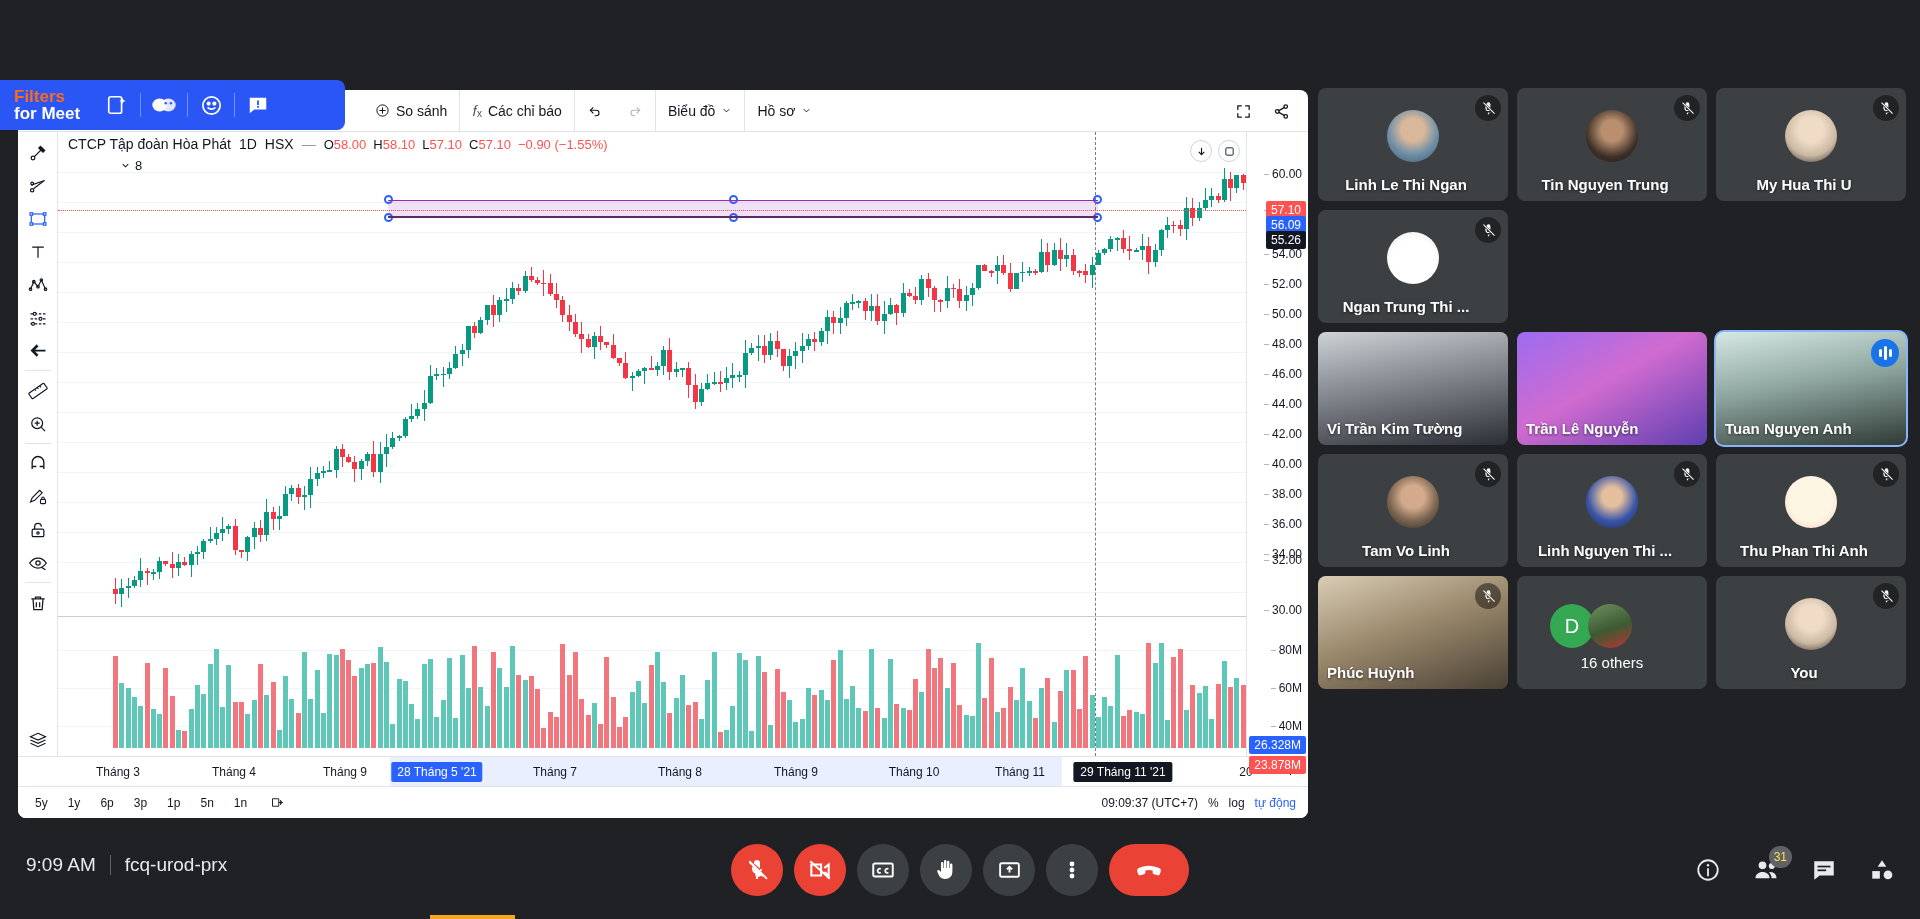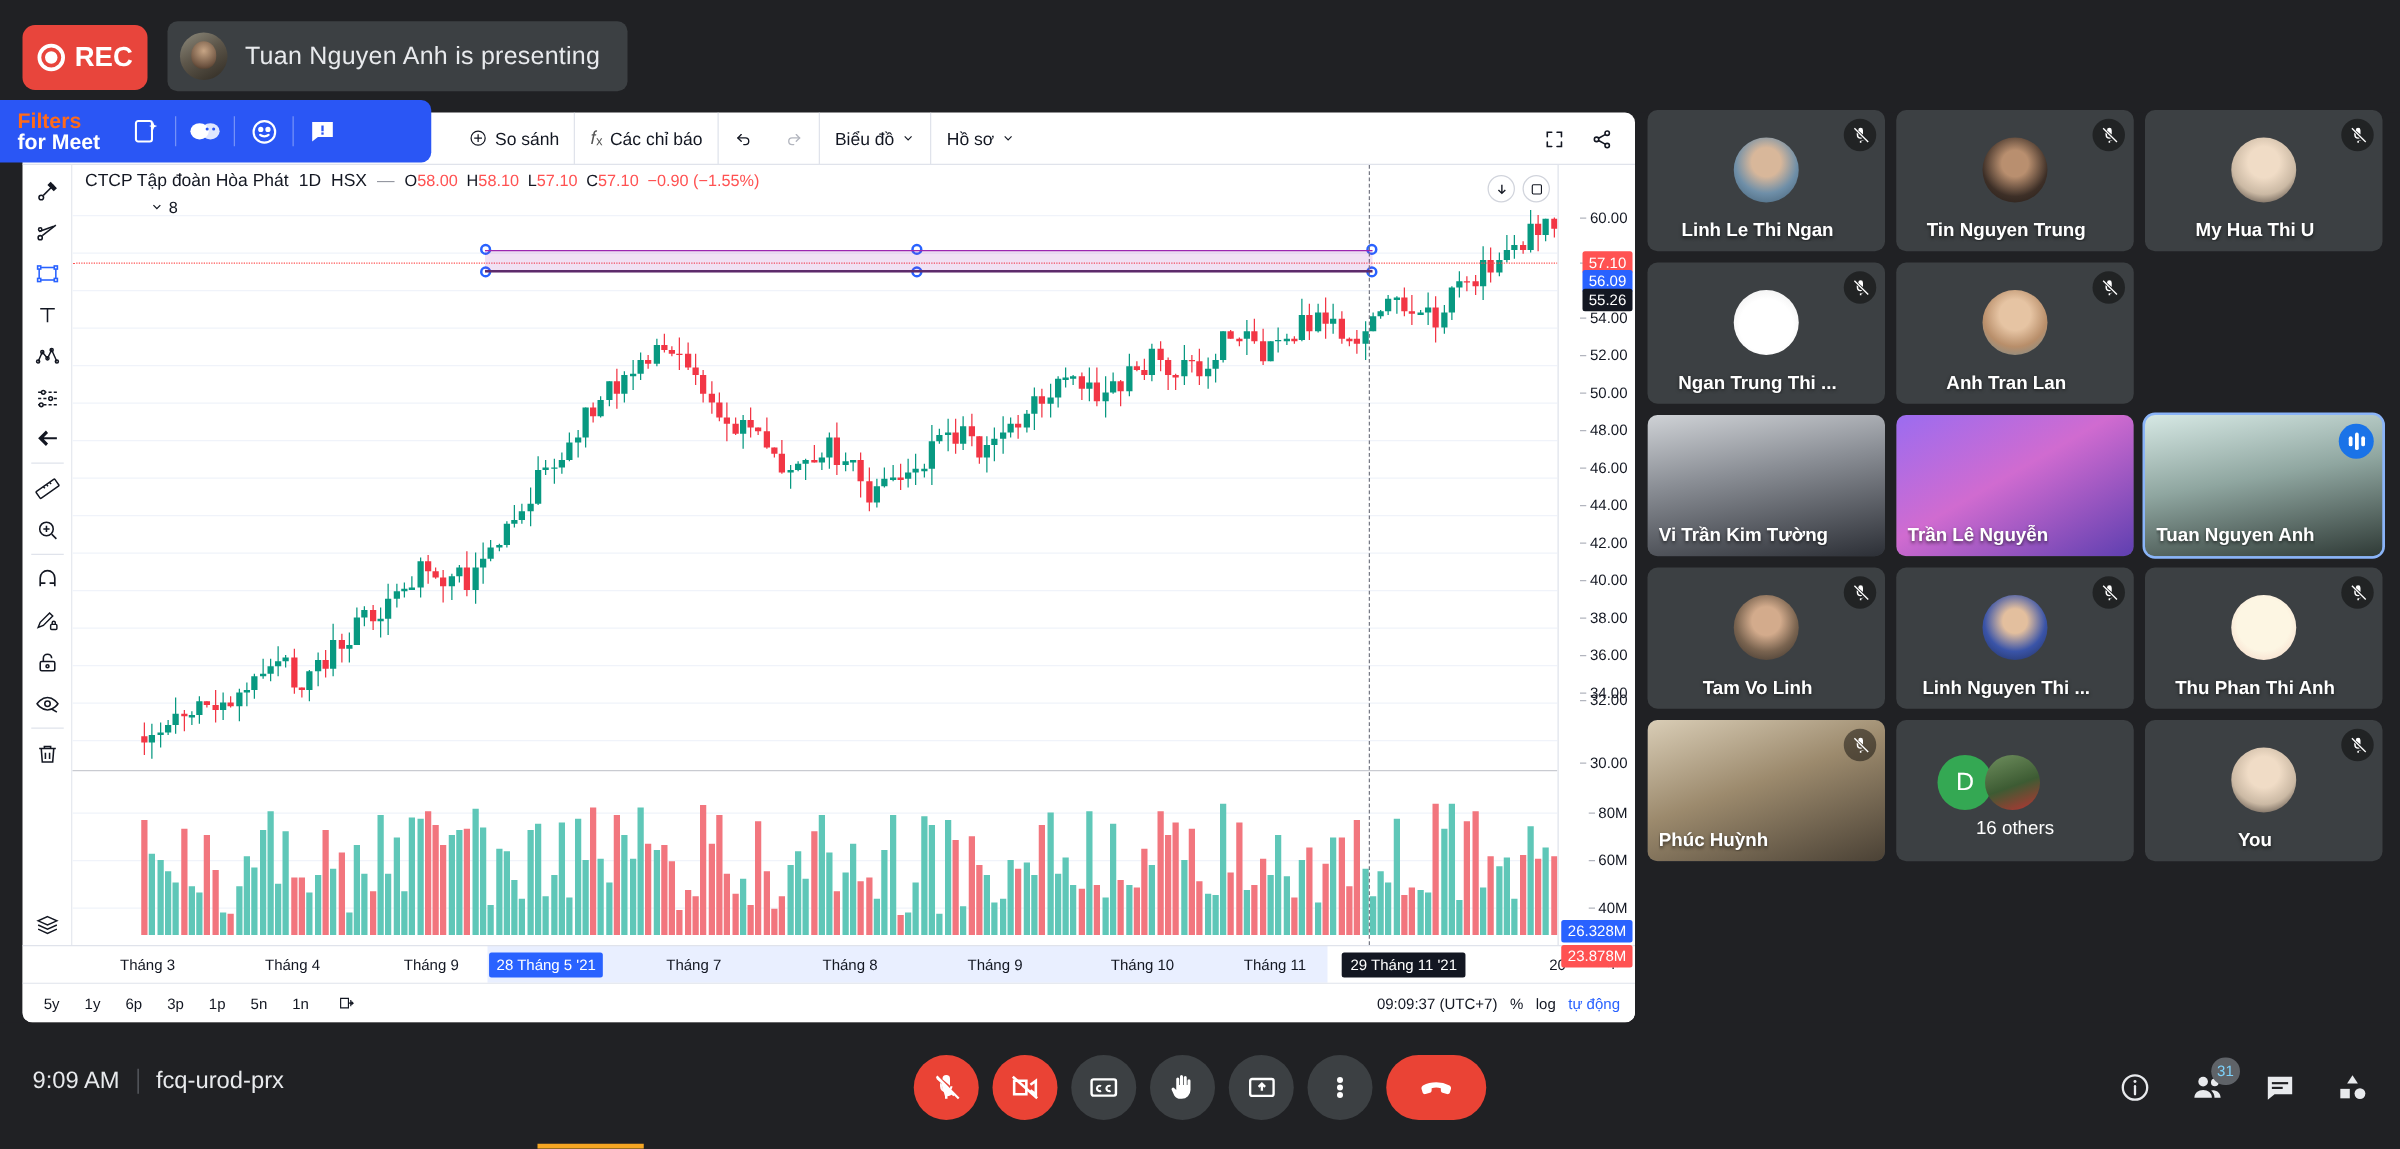--- a/index.html
+++ b/index.html
@@ -160,38 +160,28 @@
   
   .bottombar { position: absolute; left: 0; bottom: 0; width: 1920px; height: 101px; background: #202124; }
   .meet-meta { position: absolute; left: 26px; top: 36px; color: #e8eaed; font-size: 19px; display: flex; align-items: center; gap: 14px; }
   .meet-meta .bar { width: 1px; height: 20px; background: #5f6368; }
   .ctrls { position: absolute; left: 50%; transform: translateX(-50%); top: 26px; display: flex; align-items: center; gap: 11px; }
   .cbtn { width: 52px; height: 52px; border-radius: 50%; background: #3c4043; display: flex; align-items: center; justify-content: center; }
   .cbtn.red { background: #ea4335; }
   .cbtn.hang { width: 80px; border-radius: 26px; background: #ea4335; }
   .rctrls { position: absolute; right: 20px; top: 34px; display: flex; align-items: center; gap: 22px; }
   .ricon { position: relative; width: 36px; height: 36px; display: flex; align-items: center; justify-content: center; }
-  .count-badge { position: absolute; right: -8px; top: -6px; min-width: 22px; height: 22px; border-radius: 11px; background: #5f6368; color: #7dd3fc; font-size: 12px; display: flex; align-items: center; justify-content: center; padding: 0 5px; }
+  .count-badge { position: absolute; right: -8px; top: -6px; min-width: 22px; height: 22px; border-radius: 11px; background: #5f6368; color: #fde047; font-size: 12px; display: flex; align-items: center; justify-content: center; padding: 0 5px; }
   .tab-hint { position: absolute; left: 430px; bottom: 0; width: 85px; height: 4px; background: #f6a623; }
 </style>
 </head>
 <body>
 
 <div id="app">
 
-  <div class="topbar">
-    <div class="rec-pill">
-      <span class="rec-dot"></span>
-      <span>REC</span>
-    </div>
-    <div class="presenting-chip">
-      <span class="presenter-avatar"></span>
-      <span class="presenting-text">Tuan Nguyen Anh is presenting</span>
-    </div>
-  </div>
 
   <div class="filters-bar">
     <div class="filters-brand">
       <div class="l1">Filters</div>
       <div class="l2">for Meet</div>
     </div>
     <div class="filters-ico">
       <svg width="22" height="22" viewBox="0 0 24 24" fill="none" stroke="#fff" stroke-width="1.8">
         <rect x="3" y="3" width="14" height="18" rx="2"></rect>
           <path d="M18 4l1 2.5L21.5 7.5 19 8.5 18 11 17 8.5 14.5 7.5 17 6.5z" fill="#fff" stroke="none"></path>
@@ -1507,33 +1497,20 @@
             <svg width="15" height="15" viewBox="0 0 24 24" fill="#fff">
       <path d="M15 10.6V5a3 3 0 0 0-6 0v.4z"></path>
               <path d="M12 16a5 5 0 0 0 2.1-.5l-1.3-1.2a3 3 0 0 1-3.8-2.9V9.9L7.1 8.2A5 5 0 0 0 7 9v2a5 5 0 0 0 5 5z"></path>
       <path d="M11 18.9V21h2v-2.1a7 7 0 0 0 3.3-1.2"></path>
               <rect x="3.2" y="2.6" width="1.7" height="25" transform="rotate(-45 4 2.6)"></rect>
             </svg>
           </div>
 
         <div class="name center">Ngan Trung Thi ...</div>
       </div>
-        <div class="tile">
-        <div class="av" style="background:radial-gradient(circle at 50% 38%, #e6c4a3 0 30%, #b88e6a 62%, #6d8b93 100%)"></div>
-        <div class="mic-off">
-            <svg width="15" height="15" viewBox="0 0 24 24" fill="#fff">
-      <path d="M15 10.6V5a3 3 0 0 0-6 0v.4z"></path>
-              <path d="M12 16a5 5 0 0 0 2.1-.5l-1.3-1.2a3 3 0 0 1-3.8-2.9V9.9L7.1 8.2A5 5 0 0 0 7 9v2a5 5 0 0 0 5 5z"></path>
-      <path d="M11 18.9V21h2v-2.1a7 7 0 0 0 3.3-1.2"></path>
-              <rect x="3.2" y="2.6" width="1.7" height="25" transform="rotate(-45 4 2.6)"></rect>
-            </svg>
-          </div>
-
-        <div class="name center">Anh Tran Lan</div>
-      </div>
       </div>
       <div class="grow">
         <div class="tile">
         <div class="video" style="background:linear-gradient(170deg,#cfd2d6 0%,#8b8f96 40%,#2c2f36 100%)"></div>
 
         <div class="name">Vi Trần Kim Tường</div>
       </div>
         <div class="tile">
         <div class="video" style="background:linear-gradient(150deg,#9b6cf0 0%,#d06bd0 45%,#5e3fb0 100%)"></div>
 

